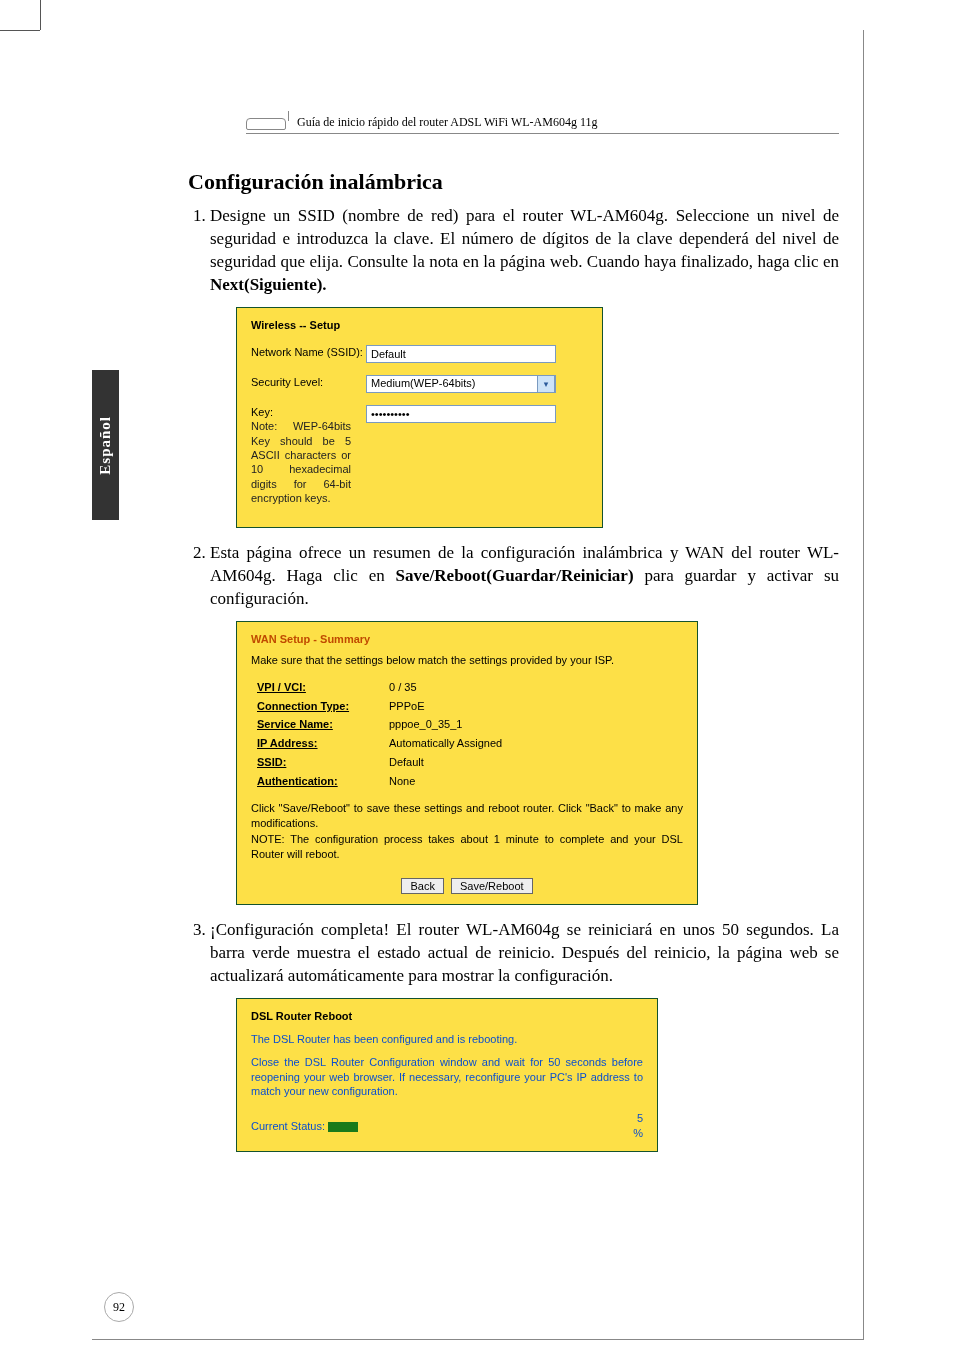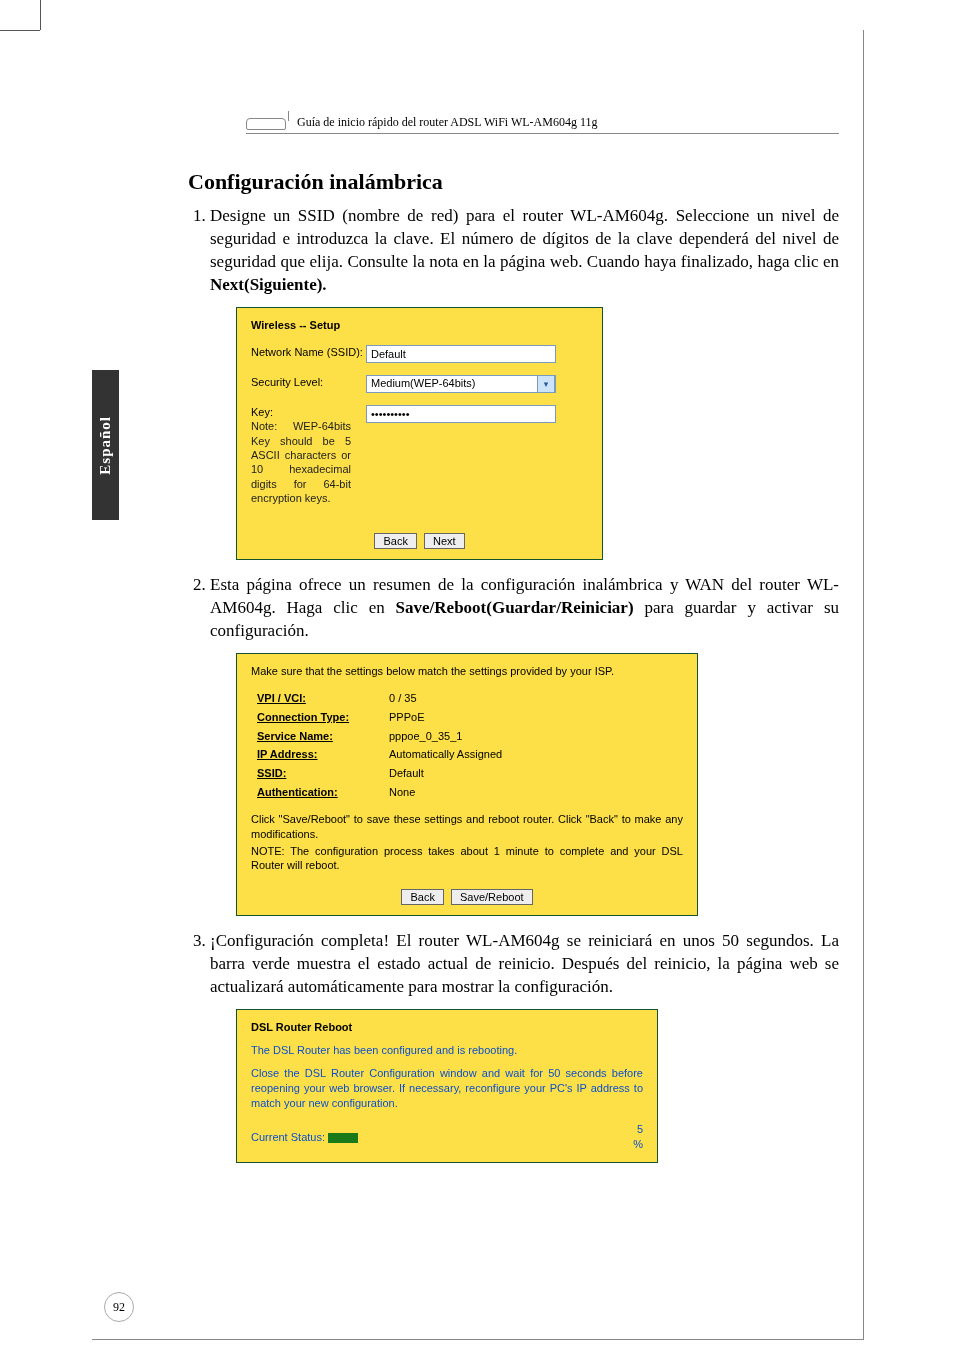--- a/index.html
+++ b/index.html
@@ -226,32 +226,29 @@
           </div>
 
           <div class="form-row">
             <div style="width:115px;">
               <div class="lbl" style="width:auto;">Key:</div>
               <div class="note-text">Note: WEP-64bits Key should be 5 ASCII characters or 10 hexadecimal digits for 64-bit encryption keys.</div>
             </div>
             <input type="text" value="••••••••••" style="">
           </div>
         </div>
-        <div class="btn-row">
-          <button class="ui-btn">Back</button>
-          <button class="ui-btn">Next</button>
-        </div>
       </div>
     </li>
 
     <li>
       <span>Esta página ofrece un resumen de la configuración inalámbrica y WAN del router WL-AM604g. Haga clic en </span><span class="bold">Save/Reboot(Guardar/Reiniciar)</span><span> para guardar y activar su configuración.</span>
 
       <div class="ui-box summary-box">
         <div class="pad">
+          <div class="blue-title">WAN Setup - Summary</div>
           <div class="summary-instruct">Make sure that the settings below match the settings provided by your ISP.</div>
           <table class="summary-table">
             <tbody>
                 <tr>
                   <td class="k">VPI / VCI:</td>
                   <td>0 / 35</td>
                 </tr>
             <tr>
                   <td class="k">Connection Type:</td>
                   <td>PPPoE</td>

